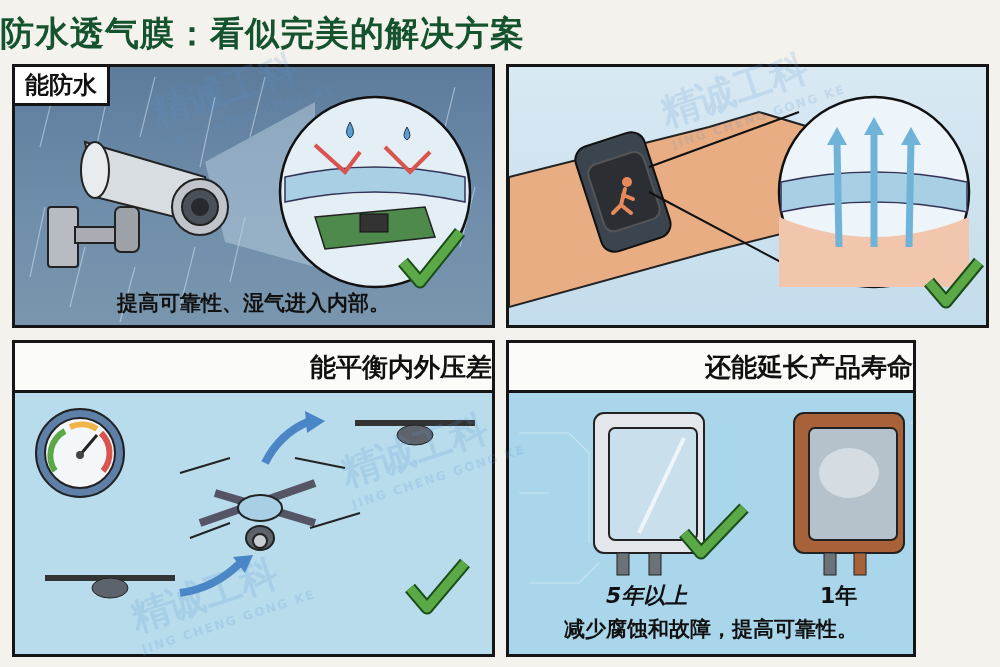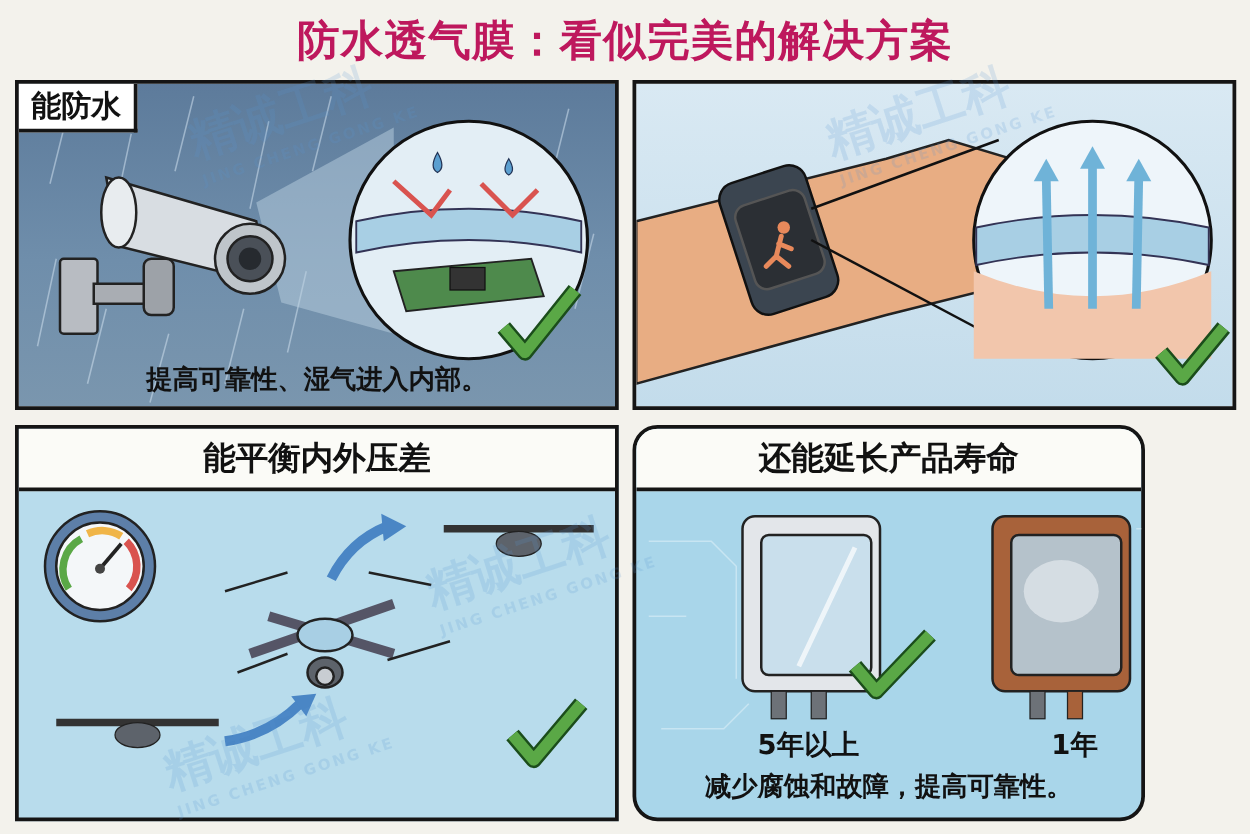--- a/index.html
+++ b/index.html
@@ -5,38 +5,38 @@
   * { box-sizing: border-box; margin: 0; padding: 0; }
   html, body { width: 1000px; height: 667px; overflow: hidden; }
   body {
     background: #f3f2ec;
     font-family: "DejaVu Sans", "Liberation Sans", sans-serif;
     position: relative;
     color: #111;
   }
   .title {
     position: absolute; left: 0; top: 6px; width: 1000px; height: 54px;
-    text-align: center; font-size: 34px; font-weight: bold; letter-spacing: 1px;
-    line-height: 54px; color: #be185d;
+    font-size: 34px; font-weight: bold; letter-spacing: 1px;
+    line-height: 54px; color: #14532d;
   }
   .panel {
     position: absolute; border: 3px solid #151515; overflow: hidden;
   }
   #p1 { left: 12px; top: 64px; width: 483px; height: 264px; background: linear-gradient(180deg,#5d7b9b 0%,#6f8eab 55%,#7a96ae 100%); }
   #p2 { left: 506px; top: 64px; width: 483px; height: 264px; background: linear-gradient(180deg,#d9e9f3 0%,#c3dceb 100%); }
   #p3 { left: 12px; top: 340px; width: 483px; height: 317px; background: #b8dcec; }
-  #p4 { left: 506px; top: 340px; width: 410px; height: 317px; background: #a9d6ea; border-radius: 20px; }
+  #p4 { left: 506px; top: 340px; width: 410px; height: 317px; background: #a9d6ea; }
 
   .tag {
     position: absolute; left: 0; top: 0; background: #fff; border-right: 3px solid #151515; border-bottom: 3px solid #151515;
     font-size: 24px; font-weight: bold; padding: 4px 10px; line-height: 28px; z-index: 5;
   }
   .header-bar {
     position: absolute; left: 0; top: 0; width: 100%; height: 50px; background: #fbfbf7;
-    border-bottom: 3px solid #151515; text-align: center; font-size: 26px; font-weight: bold; line-height: 48px; z-index: 5;
+    border-bottom: 3px solid #151515; text-align: right; font-size: 26px; font-weight: bold; line-height: 48px; z-index: 5;
   }
   .caption {
     position: absolute; left: 0; width: 100%; text-align: center; font-size: 21px; font-weight: bold; color: #111; z-index: 6;
   }
   #p1 .caption { top: 222px; }
   #p2 .caption { top: 222px; }
   #p3 .caption { top: 272px; }
   #p4 .caption.sub { top: 272px; }
   .label-years { position: absolute; font-size: 22px; font-weight: bold; z-index: 6; }
 
@@ -173,21 +173,21 @@
     <rect x="108" y="210" width="12" height="22" fill="#6d7278" stroke="#222"></rect>
     <rect x="140" y="210" width="12" height="22" fill="#6d7278" stroke="#222"></rect>
     <path d="M175 190 L192 210 L235 165" fill="none" stroke="#1b4d1b" stroke-width="13" stroke-linejoin="round"></path>
     <path d="M175 190 L192 210 L235 165" fill="none" stroke="#5aa846" stroke-width="9" stroke-linejoin="round"></path>
     <rect x="285" y="70" width="110" height="140" rx="10" fill="#a8623a" stroke="#222" stroke-width="2"></rect>
     <rect x="300" y="85" width="88" height="112" rx="6" fill="#b5c2cb" stroke="#222" stroke-width="2"></rect>
     <ellipse cx="340" cy="130" rx="30" ry="25" fill="#dde3e8" opacity="0.8"></ellipse>
     <rect x="315" y="210" width="12" height="22" fill="#6d7278" stroke="#222"></rect>
     <rect x="345" y="210" width="12" height="22" fill="#a8623a" stroke="#222"></rect>
   </svg>
-  <div class="label-years" style="left:97px; top:238px;">5年以上</div>
-  <div class="label-years" style="left:332px; top:238px;">1年</div>
+  <div class="label-years" style="left:97px; top:238px;font-style:italic;">5年以上</div>
+  <div class="label-years" style="left:311px; top:238px;">1年</div>
   <div class="caption sub">减少腐蚀和故障，提高可靠性。</div>
 </div>
 
 <div class="watermark" style="left:150px; top:60px;"><span>精诚工科</span><small>JING CHENG GONG KE</small></div>
 <div class="watermark" style="left:660px; top:60px;"><span>精诚工科</span><small>JING CHENG GONG KE</small></div>
 <div class="watermark" style="left:340px; top:420px;"><span>精诚工科</span><small>JING CHENG GONG KE</small></div>
 <div class="watermark" style="left:130px; top:565px;"><span>精诚工科</span><small>JING CHENG GONG KE</small></div>
 
 </body></html>

